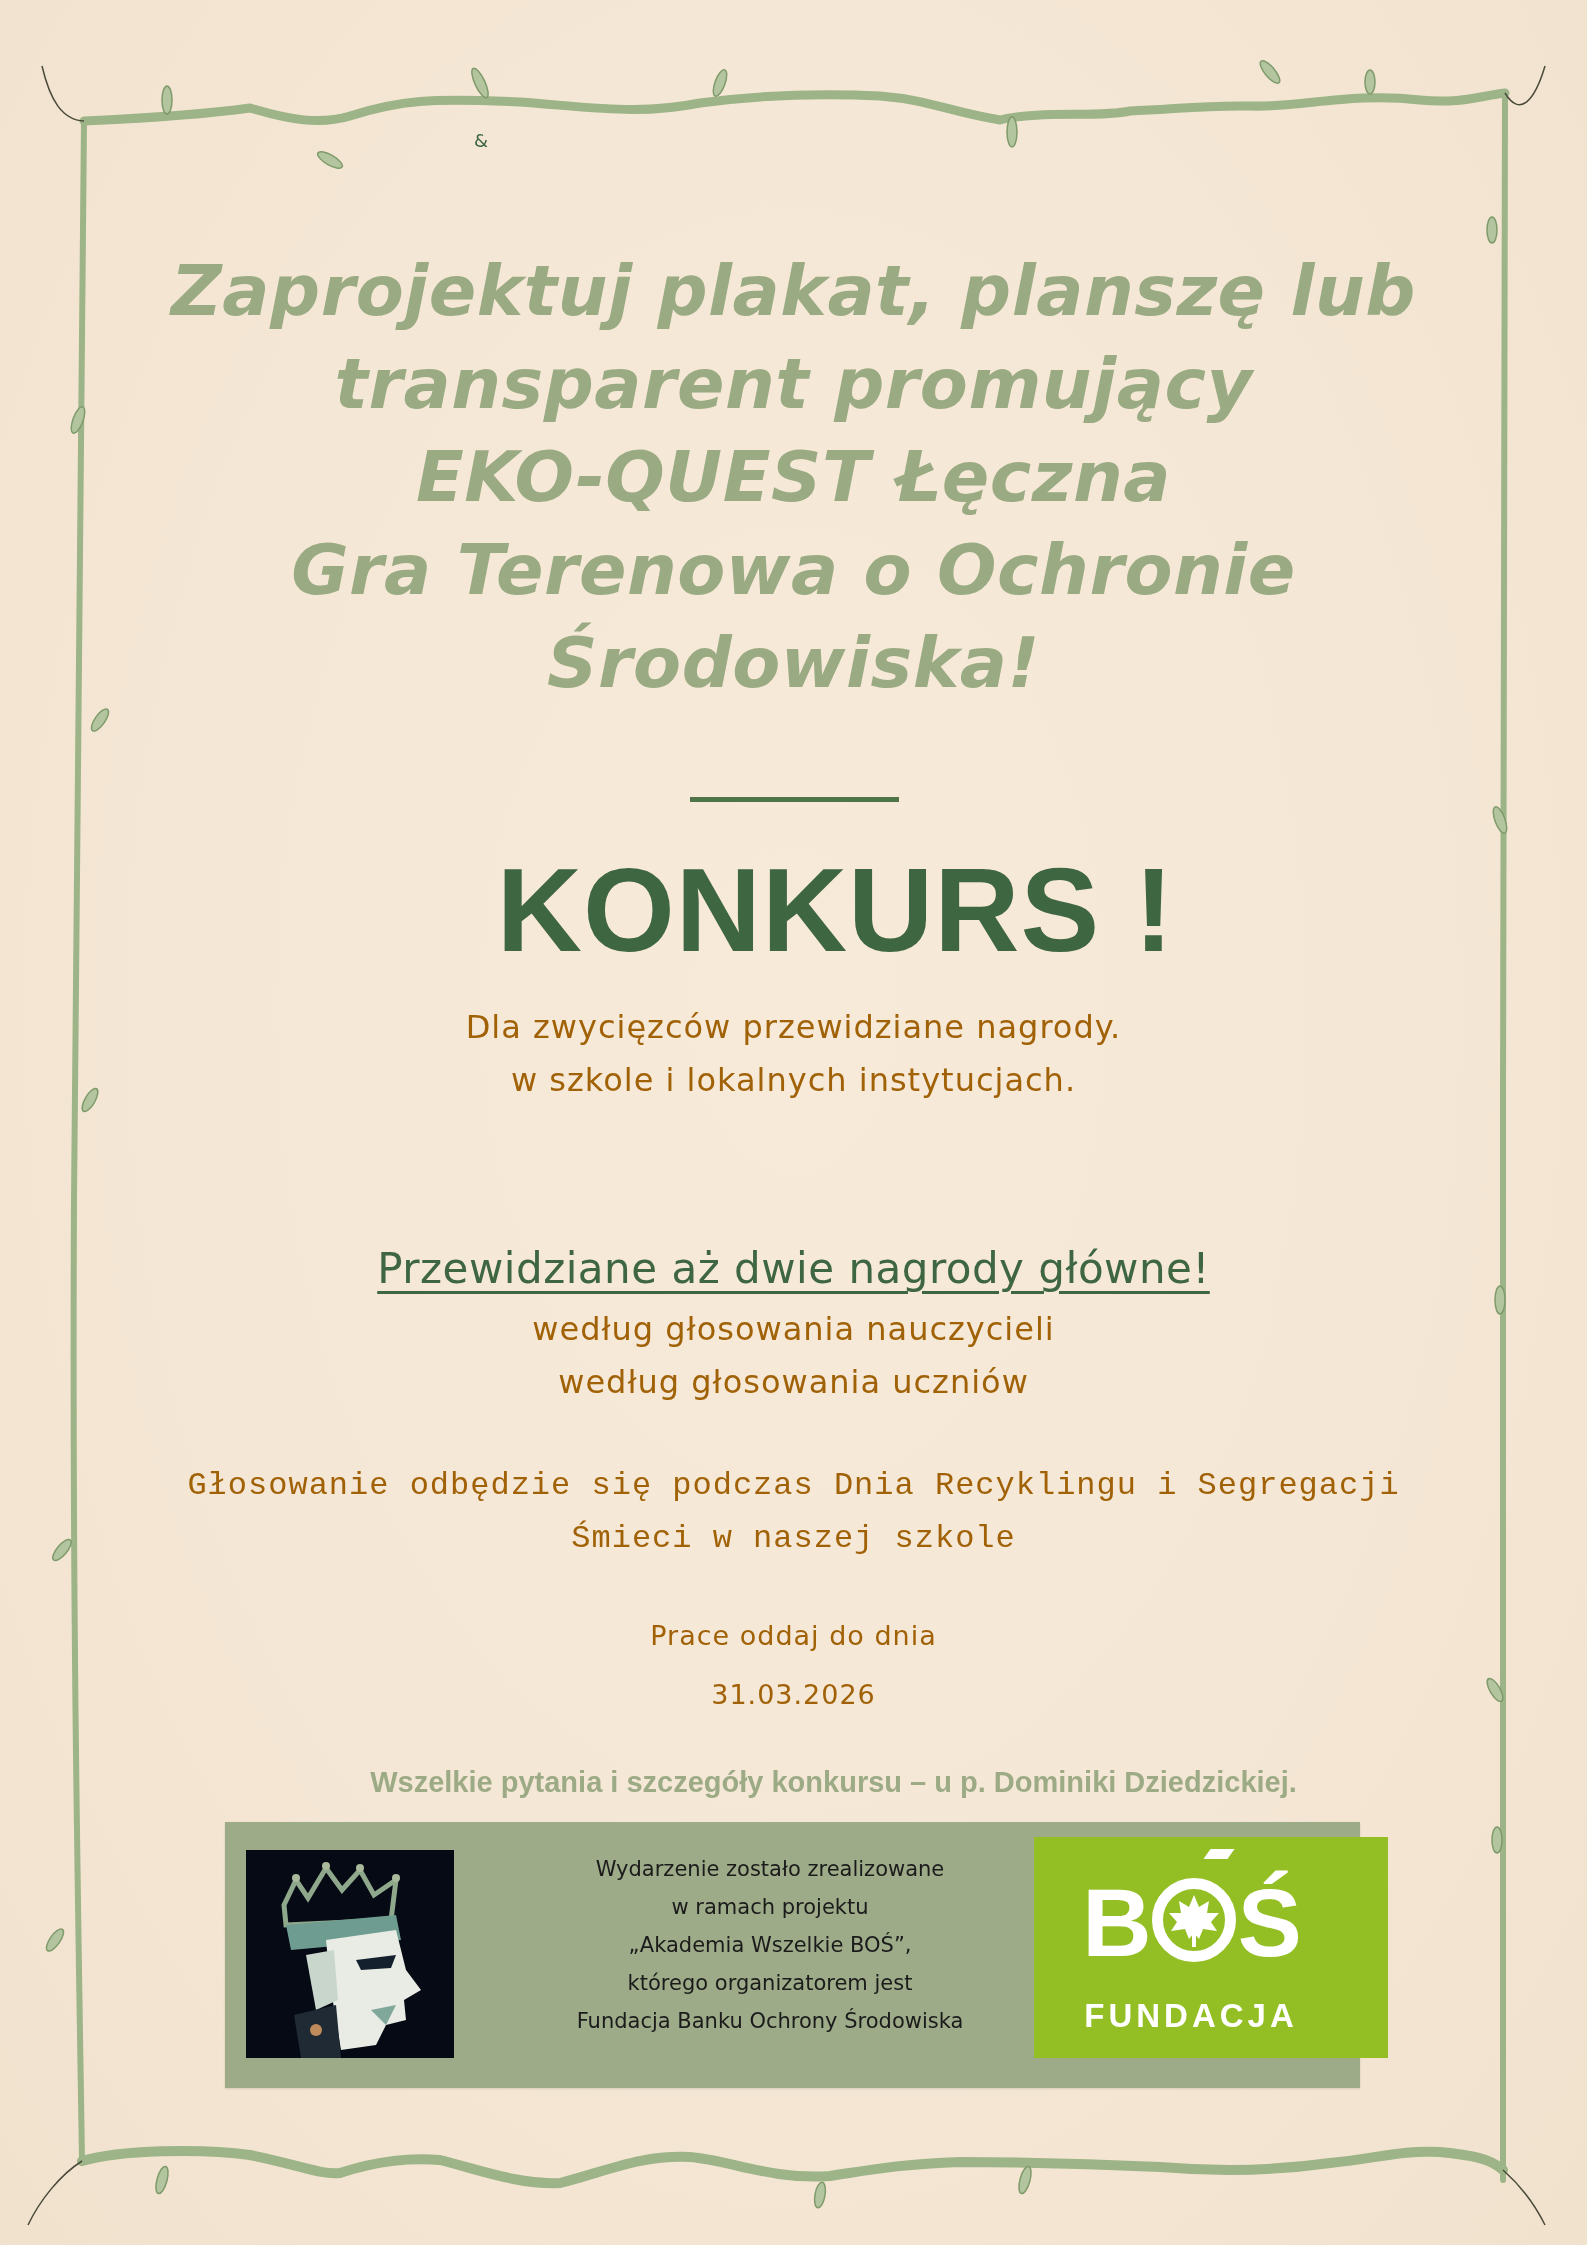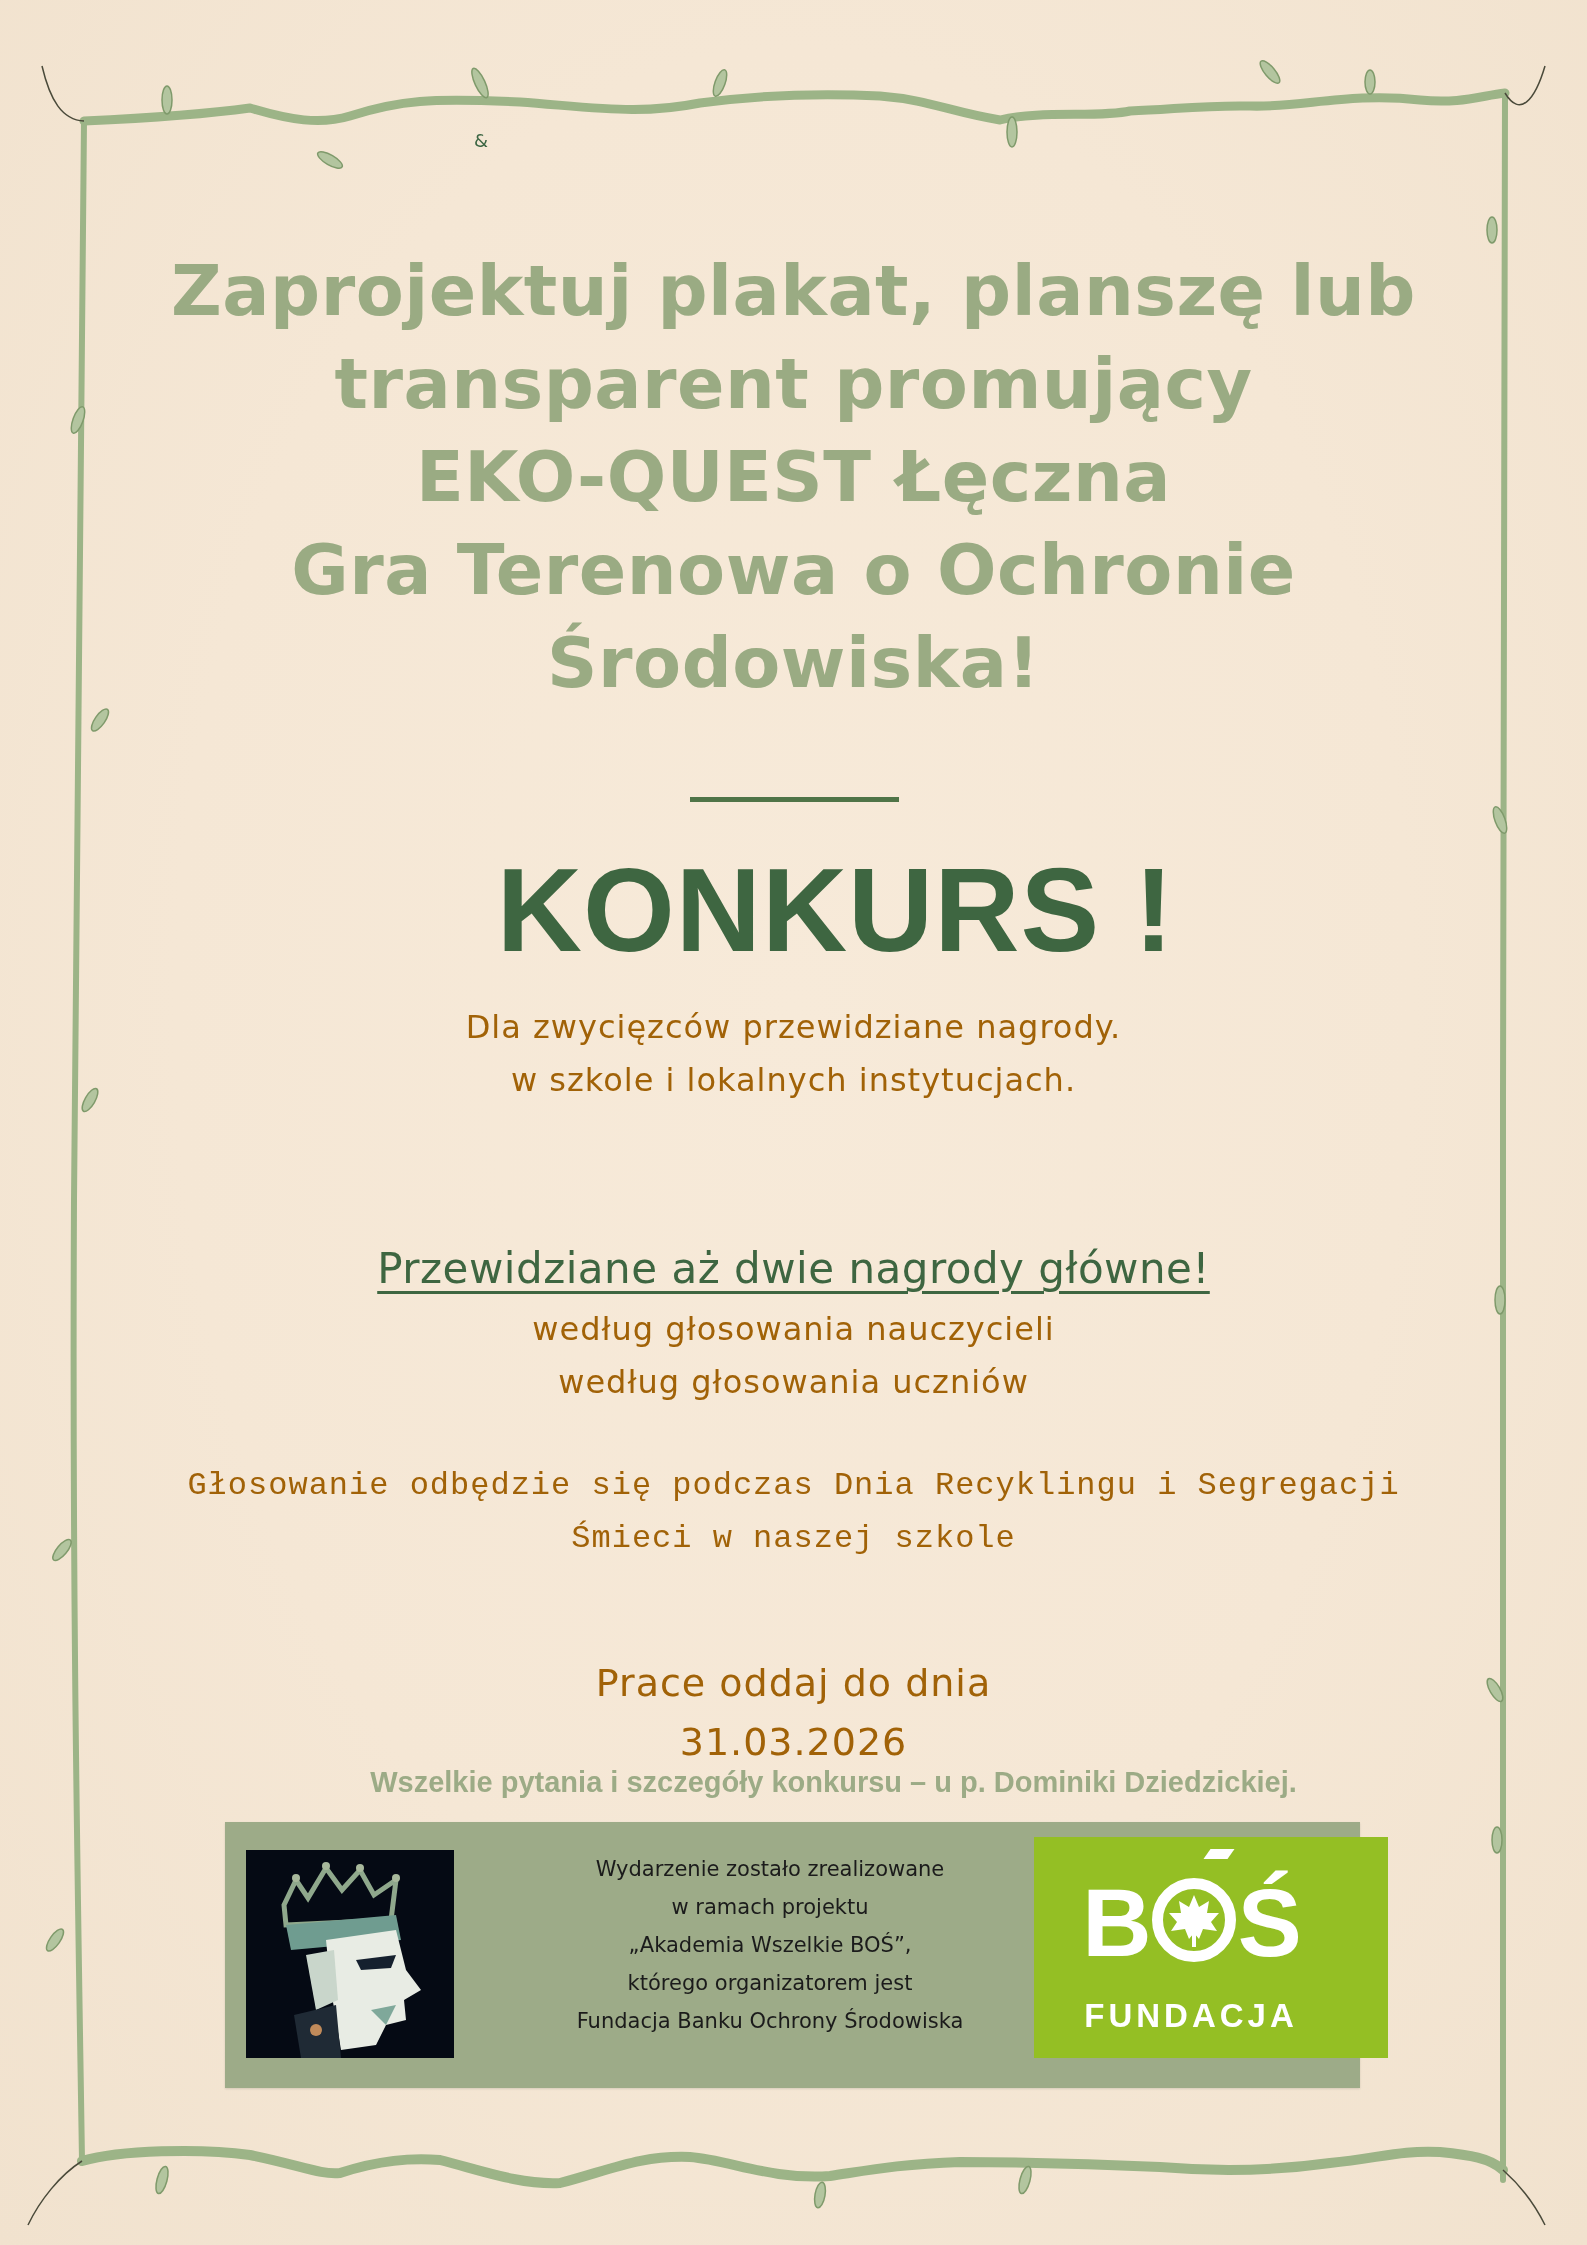--- a/index.html
+++ b/index.html
@@ -9,33 +9,33 @@
     font-family: "DejaVu Sans", sans-serif;
   }
   .vines { position:absolute; left:0; top:0; width:1587px; height:2245px; }
   .abs { position:absolute; left:0; width:1587px; text-align:center; }
   .amp { position:absolute; left:474px; top:130px; font-size:18px; color:#3b6542; font-family:"DejaVu Sans", sans-serif; }
   .headline {
     position:absolute; left:100px; width:1387px; top:245px; text-align:center;
     color:#9aab83; font-family:"DejaVu Sans", sans-serif; font-weight:bold;
     font-size:70px; line-height:93px; letter-spacing:0.5px;
   }
-  .headline div { white-space:nowrap; }
+  .headline div { white-space:nowrap;font-style:italic; }
   .divider { position:absolute; left:690px; top:797px; width:209px; height:5px; background:#4f7447; }
   .konkurs {
     top:845px; font-family:"Liberation Sans", sans-serif; font-weight:bold;
     font-size:118px; color:#3e6641; letter-spacing:1px; line-height:130px;padding-left:42px;
   }
   .body-text { font-family:"DejaVu Sans", sans-serif; color:#a16207; font-size:32px; line-height:53px; letter-spacing:1px; }
   .b1 { top:1001px; }
   .sub { top:1240px; font-size:42px; line-height:58px; color:#3e6641; font-family:"DejaVu Sans", sans-serif; letter-spacing:0.5px; }
   .sub span { text-decoration:underline; text-decoration-thickness:3px; text-underline-offset:8px; }
   .v1 { top:1303px; }
   .g1 { top:1459px;font-family:Liberation Mono, monospace; }
-  .p1 { top:1654px; font-size:38px; line-height:59px; }
+  .p1 { top:1606px; font-size:27px; line-height:59px; }
   .contact {
     top:1766px; font-family:"Liberation Sans", sans-serif; font-weight:bold;
     font-size:29px; color:#9cab86; left:40px;
   }
   .sponsor-box {
     position:absolute; left:225px; top:1822px; width:1135px; height:266px;
     background:#9dab88; box-shadow:0 1px 2px rgba(0,0,0,0.12);
   }
   .king-logo { position:absolute; left:21px; top:28px; width:208px; height:208px; background:#050a14; overflow:hidden; }
   .sponsor-text {

